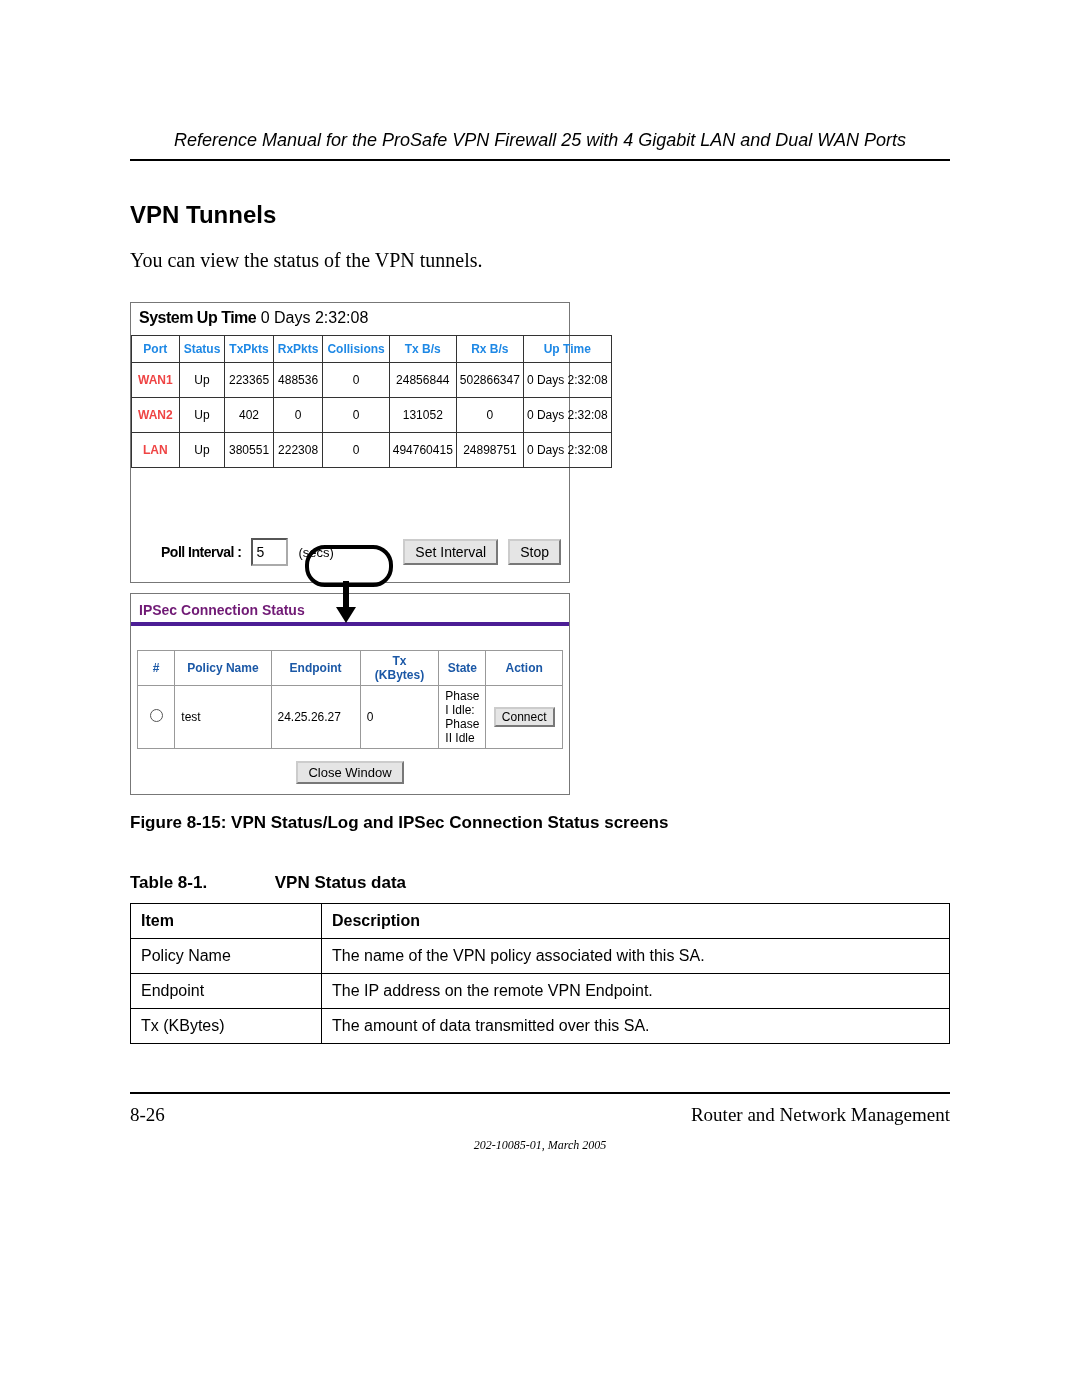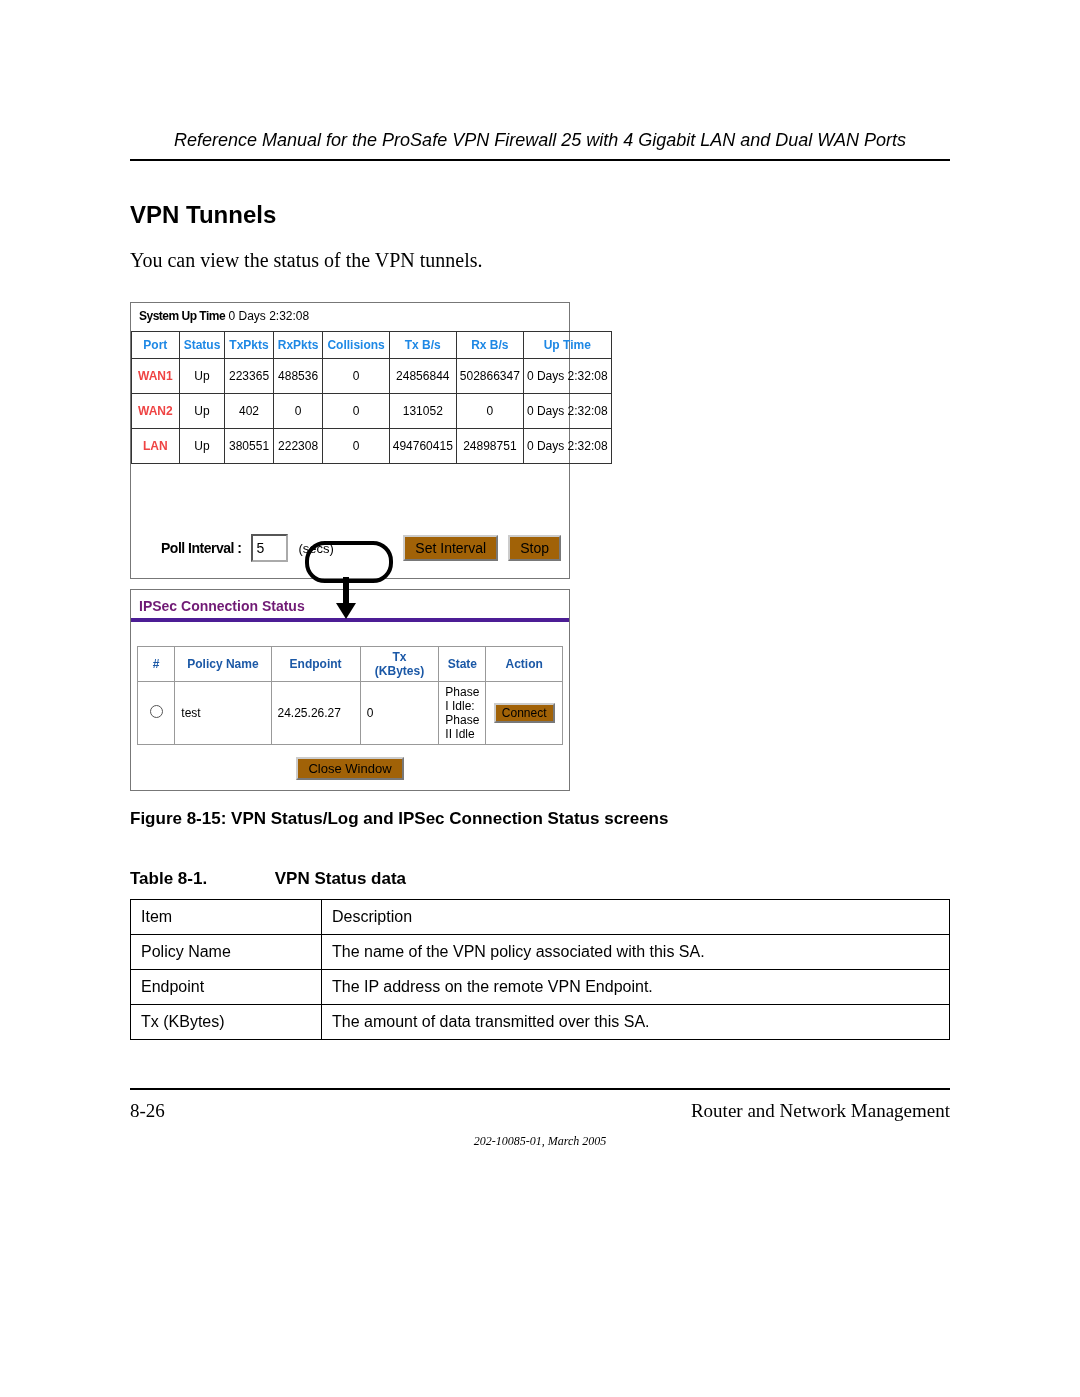--- a/index.html
+++ b/index.html
@@ -41,21 +41,21 @@
     margin-bottom: 14px;
   }
 
   
   .status-panel {
     border: 1px solid #777;
     background: #fff;
   }
   .sys-uptime {
     font-family: Arial, Helvetica, sans-serif;
-    font-size: 12px;
+    font-size: 16px;
     padding: 6px 8px 8px 8px;
   }
   .sys-uptime .lbl { font-weight: 900; letter-spacing: -0.5px; }
   .sys-uptime .val { font-weight: 400; }
 
   .port-table {
     border-collapse: collapse;
     margin: 0 auto 70px auto;
     font-family: Arial, Helvetica, sans-serif;
   }
@@ -94,21 +94,21 @@
     border: 2px inset #aaa;
     font-size: 14px;
     text-align: left;
     padding-left: 3px;
     font-family: Arial, Helvetica, sans-serif;
   }
   .poll-row .secs { font-size: 13px; }
   .btn {
     font-family: Arial, Helvetica, sans-serif;
     font-size: 14px;
-    background: #a16207;
+    background: #e5e5e5;
     border: 2px outset #ccc;
     padding: 3px 10px;
     cursor: pointer;
   }
 
   
   .callout-wrap { position: relative; height: 0; }
   .callout-circle {
     position: absolute;
     left: 175px;
@@ -197,21 +197,21 @@
     width: 100%;
     font-family: Arial, Helvetica, sans-serif;
     font-size: 16px;
   }
   table.desc th, table.desc td {
     border: 1px solid #000;
     padding: 8px 10px;
     text-align: left;
     vertical-align: top;
   }
-  table.desc th { font-weight: normal; }
+  table.desc th { font-weight: bold; }
   table.desc .col-item { width: 170px; }
 
   .footer-rule {
     border-top: 2px solid #000;
     margin-top: 48px;
     padding-top: 10px;
     display: flex;
     justify-content: space-between;
     font-size: 19px;
     gap: 47px;

